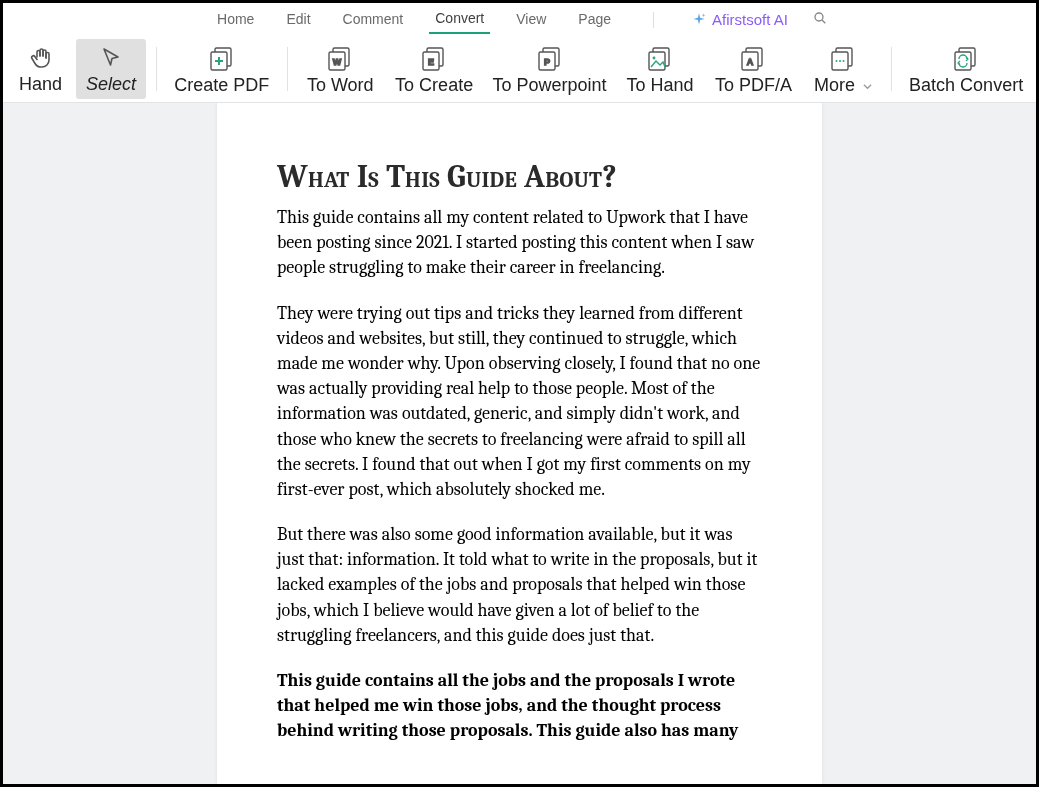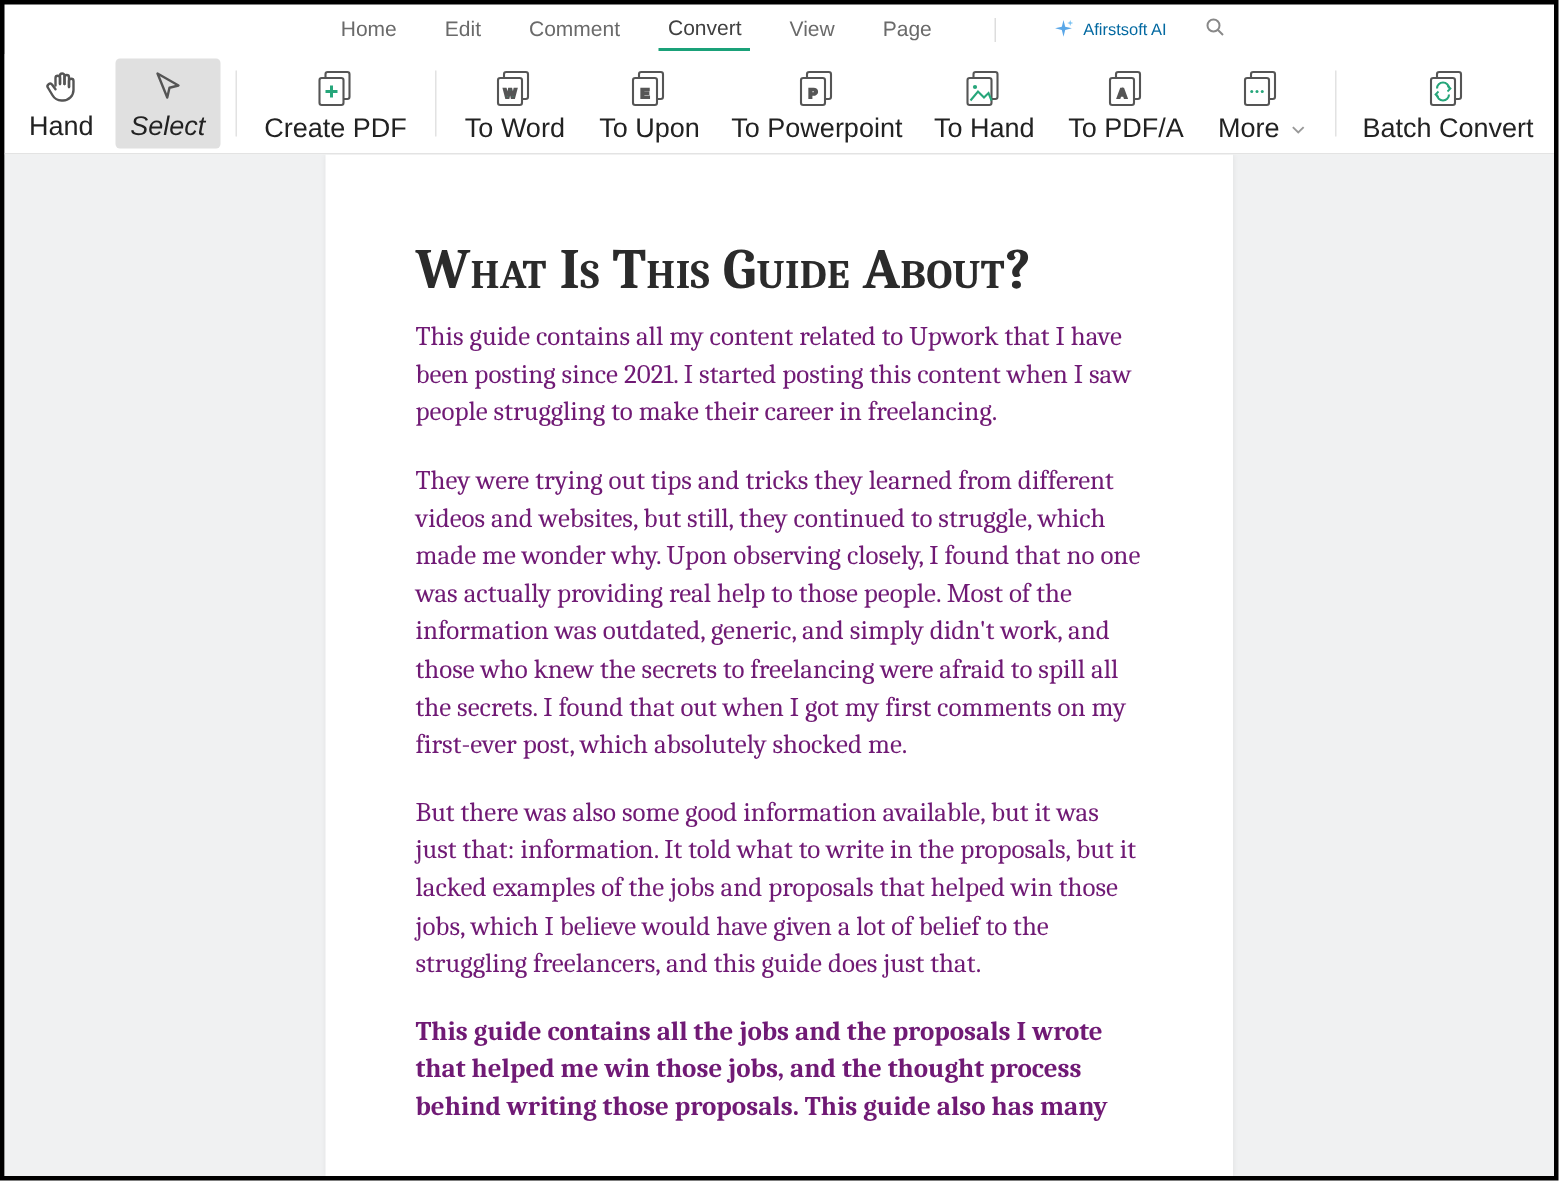--- a/index.html
+++ b/index.html
@@ -33,22 +33,22 @@
       color: #6a6a6a;
     }
     .menubar .menu-item.active {
       color: #404040;
       border-bottom: 2px solid #1aa179;
     }
     .menubar .ai-brand {
       display: flex;
       align-items: center;
       gap: 4px;
-      font-size: 11px;
-      color: #0369a1;
+      font-size: 15px;
+      color: #8b5cf6;
     }
     .menubar .divider {
       width: 1px;
       height: 16px;
       background: #ddd;
       margin: 0 16px;
     }
     .ai-sparkle svg { display: block; }
 
     .toolbar {
@@ -109,30 +109,30 @@
       background: #fff;
       width: 605px;
       margin-top: 0;
       padding: 55px 60px 0 60px;
       box-shadow: 0 0 4px rgba(0,0,0,0.08);
       font-family: "Cambria", "Georgia", serif;
       color: #222;
     }
     .page-heading {
       font-variant: small-caps;
-      font-size: 38px;
+      font-size: 32px;
       font-weight: 600;
       color: #2b2b2b;
       margin-bottom: 10px;
       letter-spacing: 0.2px;
     }
     .page p {
       font-size: 18px;
       line-height: 1.4;
-      color: #701a75;
+      color: #000000;
       margin-bottom: 20px;
     }
     .page p.last-cut {
       margin-bottom: 18px;
       overflow: hidden;
       font-weight: bold;
     }
   </style>
 </head>
 <body>
@@ -215,21 +215,21 @@
   </div>
 
   <div class="tool-btn">
     <span class="icon-wrap">
       <svg width="28" height="26" viewBox="0 0 28 26" fill="none" stroke="#555" stroke-width="1.4">
         <rect x="7" y="3" width="16" height="18" rx="1.5" fill="#fff"></rect>
         <rect x="3" y="7" width="16" height="18" rx="1.5" fill="#fff"></rect>
         <text x="11" y="20" font-size="9" font-family="Arial" fill="#26a67a" text-anchor="middle" font-weight="bold">E</text>
       </svg>
     </span>
-    <span class="tool-label">To Upon</span>
+    <span class="tool-label">To Create</span>
   </div>
 
   <div class="tool-btn">
     <span class="icon-wrap">
       <svg width="28" height="26" viewBox="0 0 28 26" fill="none" stroke="#555" stroke-width="1.4">
         <rect x="7" y="3" width="16" height="18" rx="1.5" fill="#fff"></rect>
         <rect x="3" y="7" width="16" height="18" rx="1.5" fill="#fff"></rect>
         <text x="11" y="20" font-size="9" font-family="Arial" fill="#26a67a" text-anchor="middle" font-weight="bold">P</text>
       </svg>
     </span>

